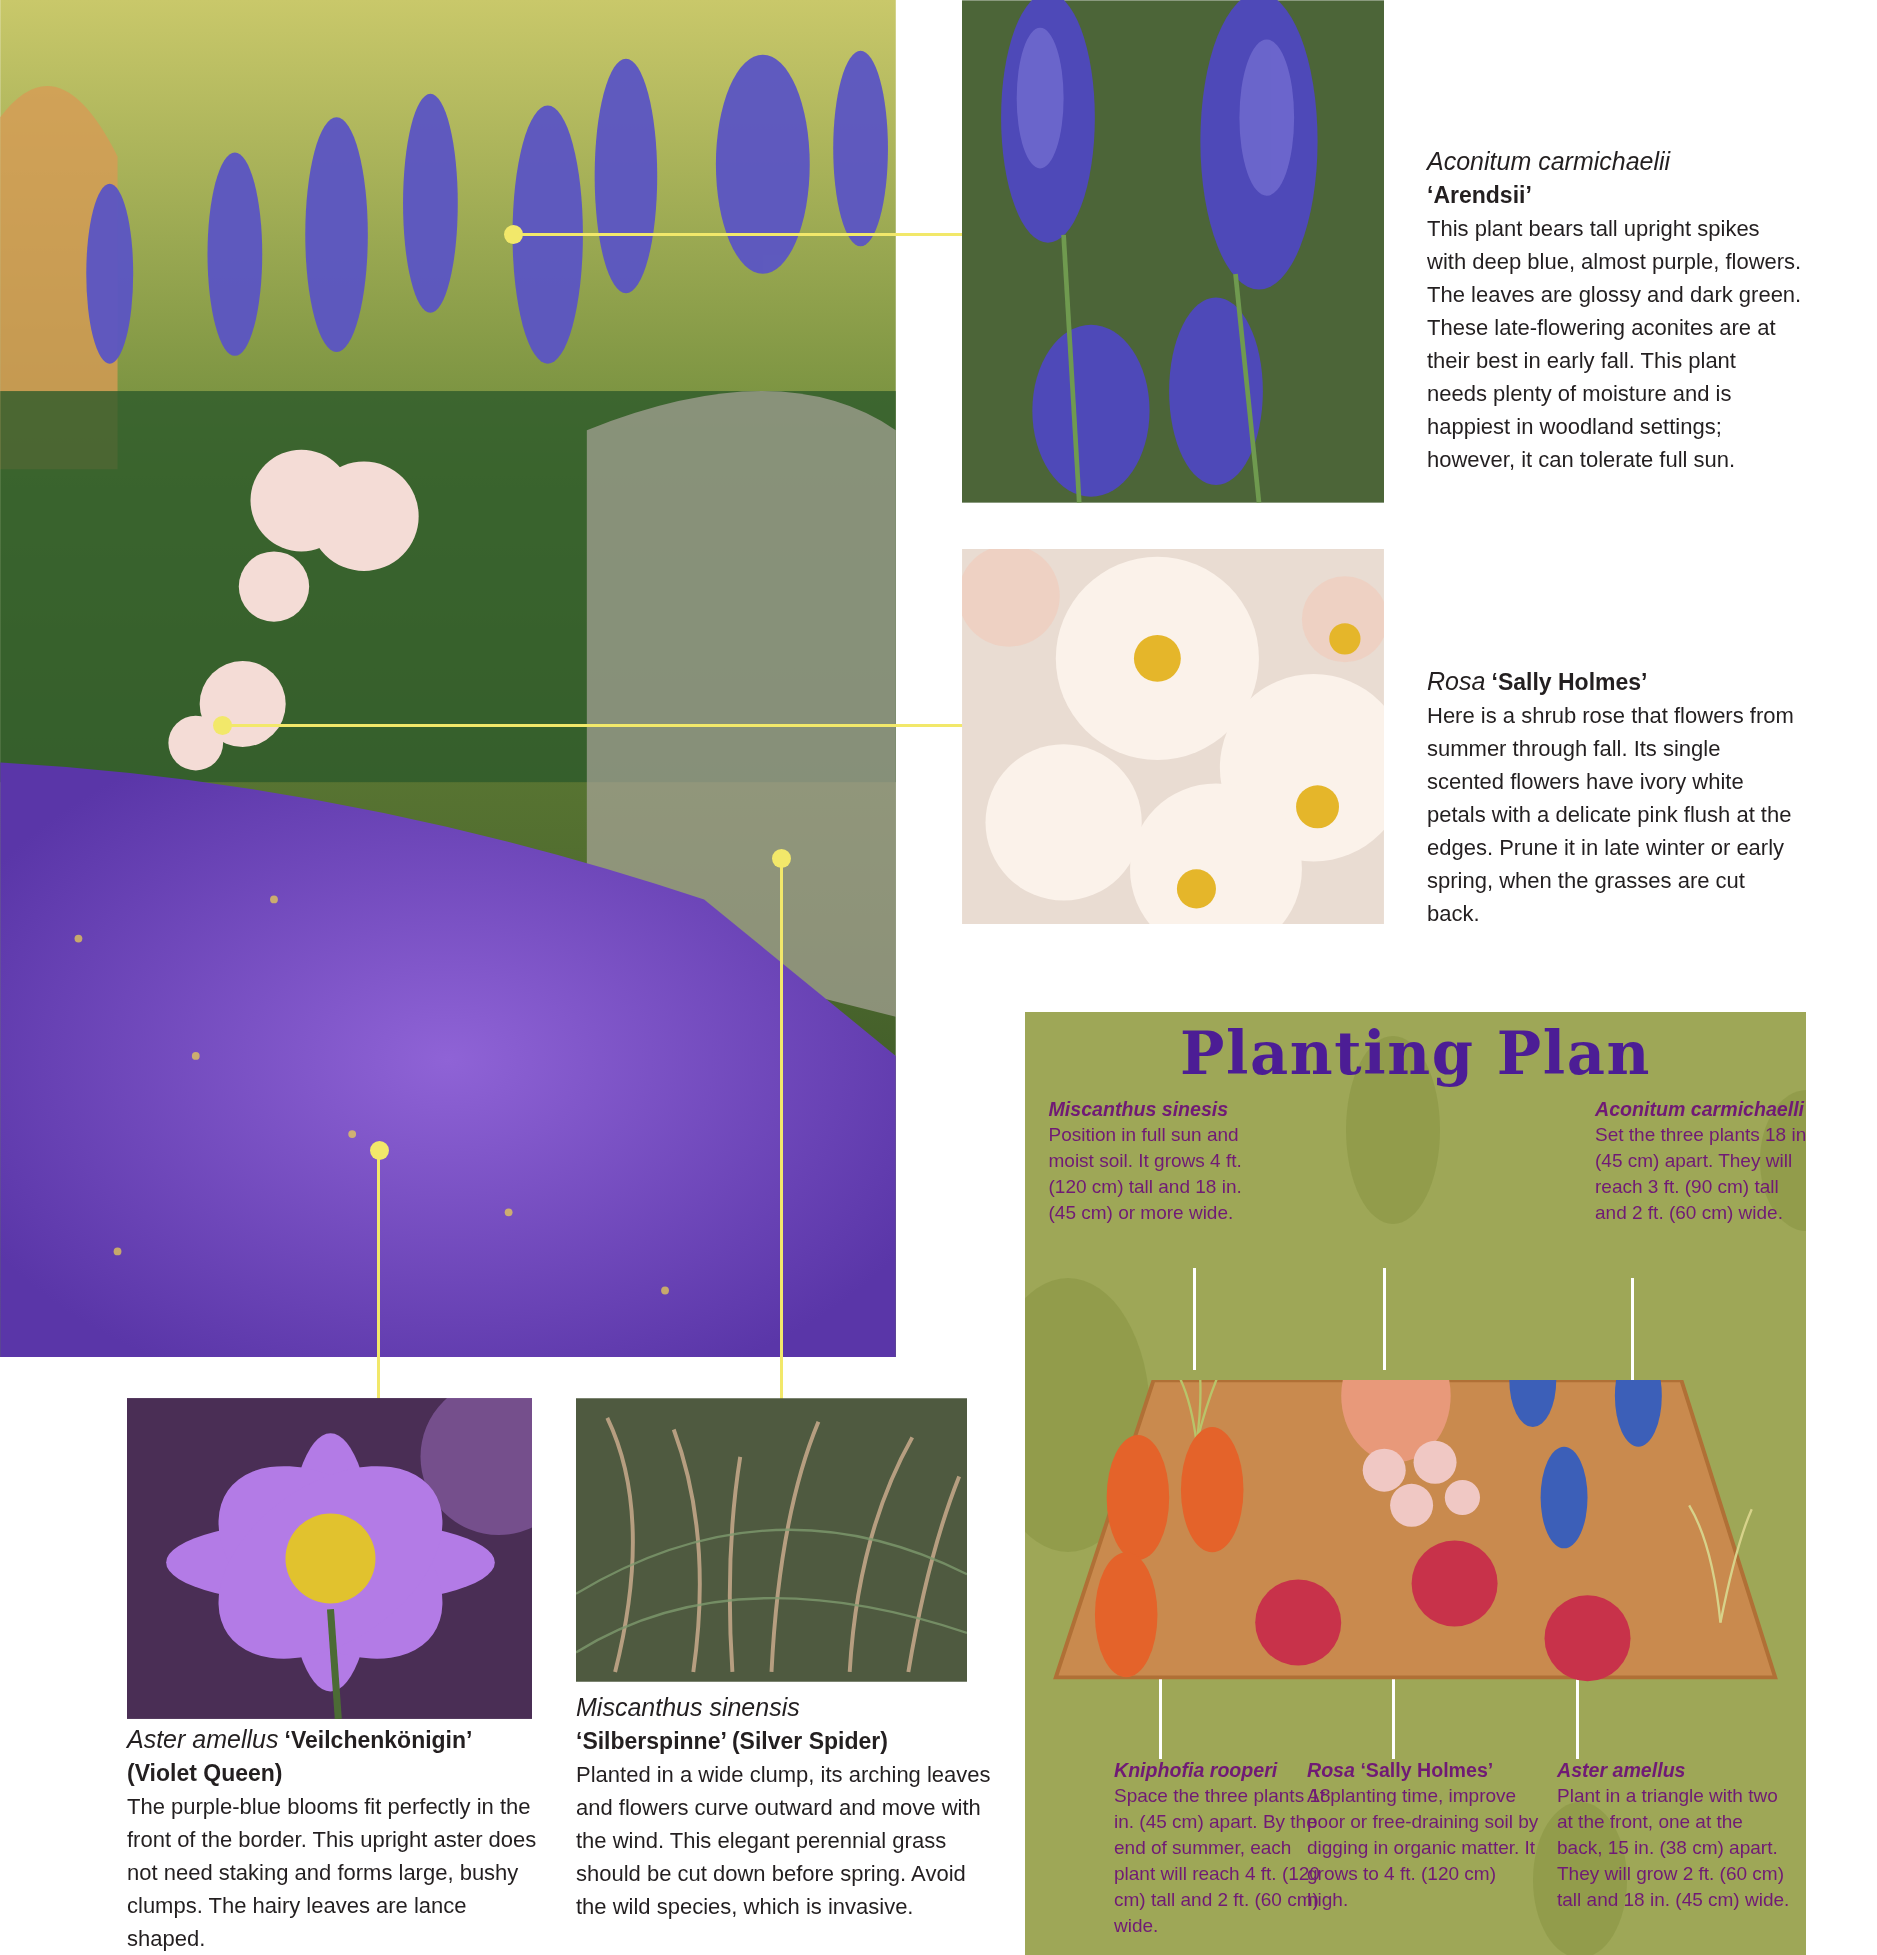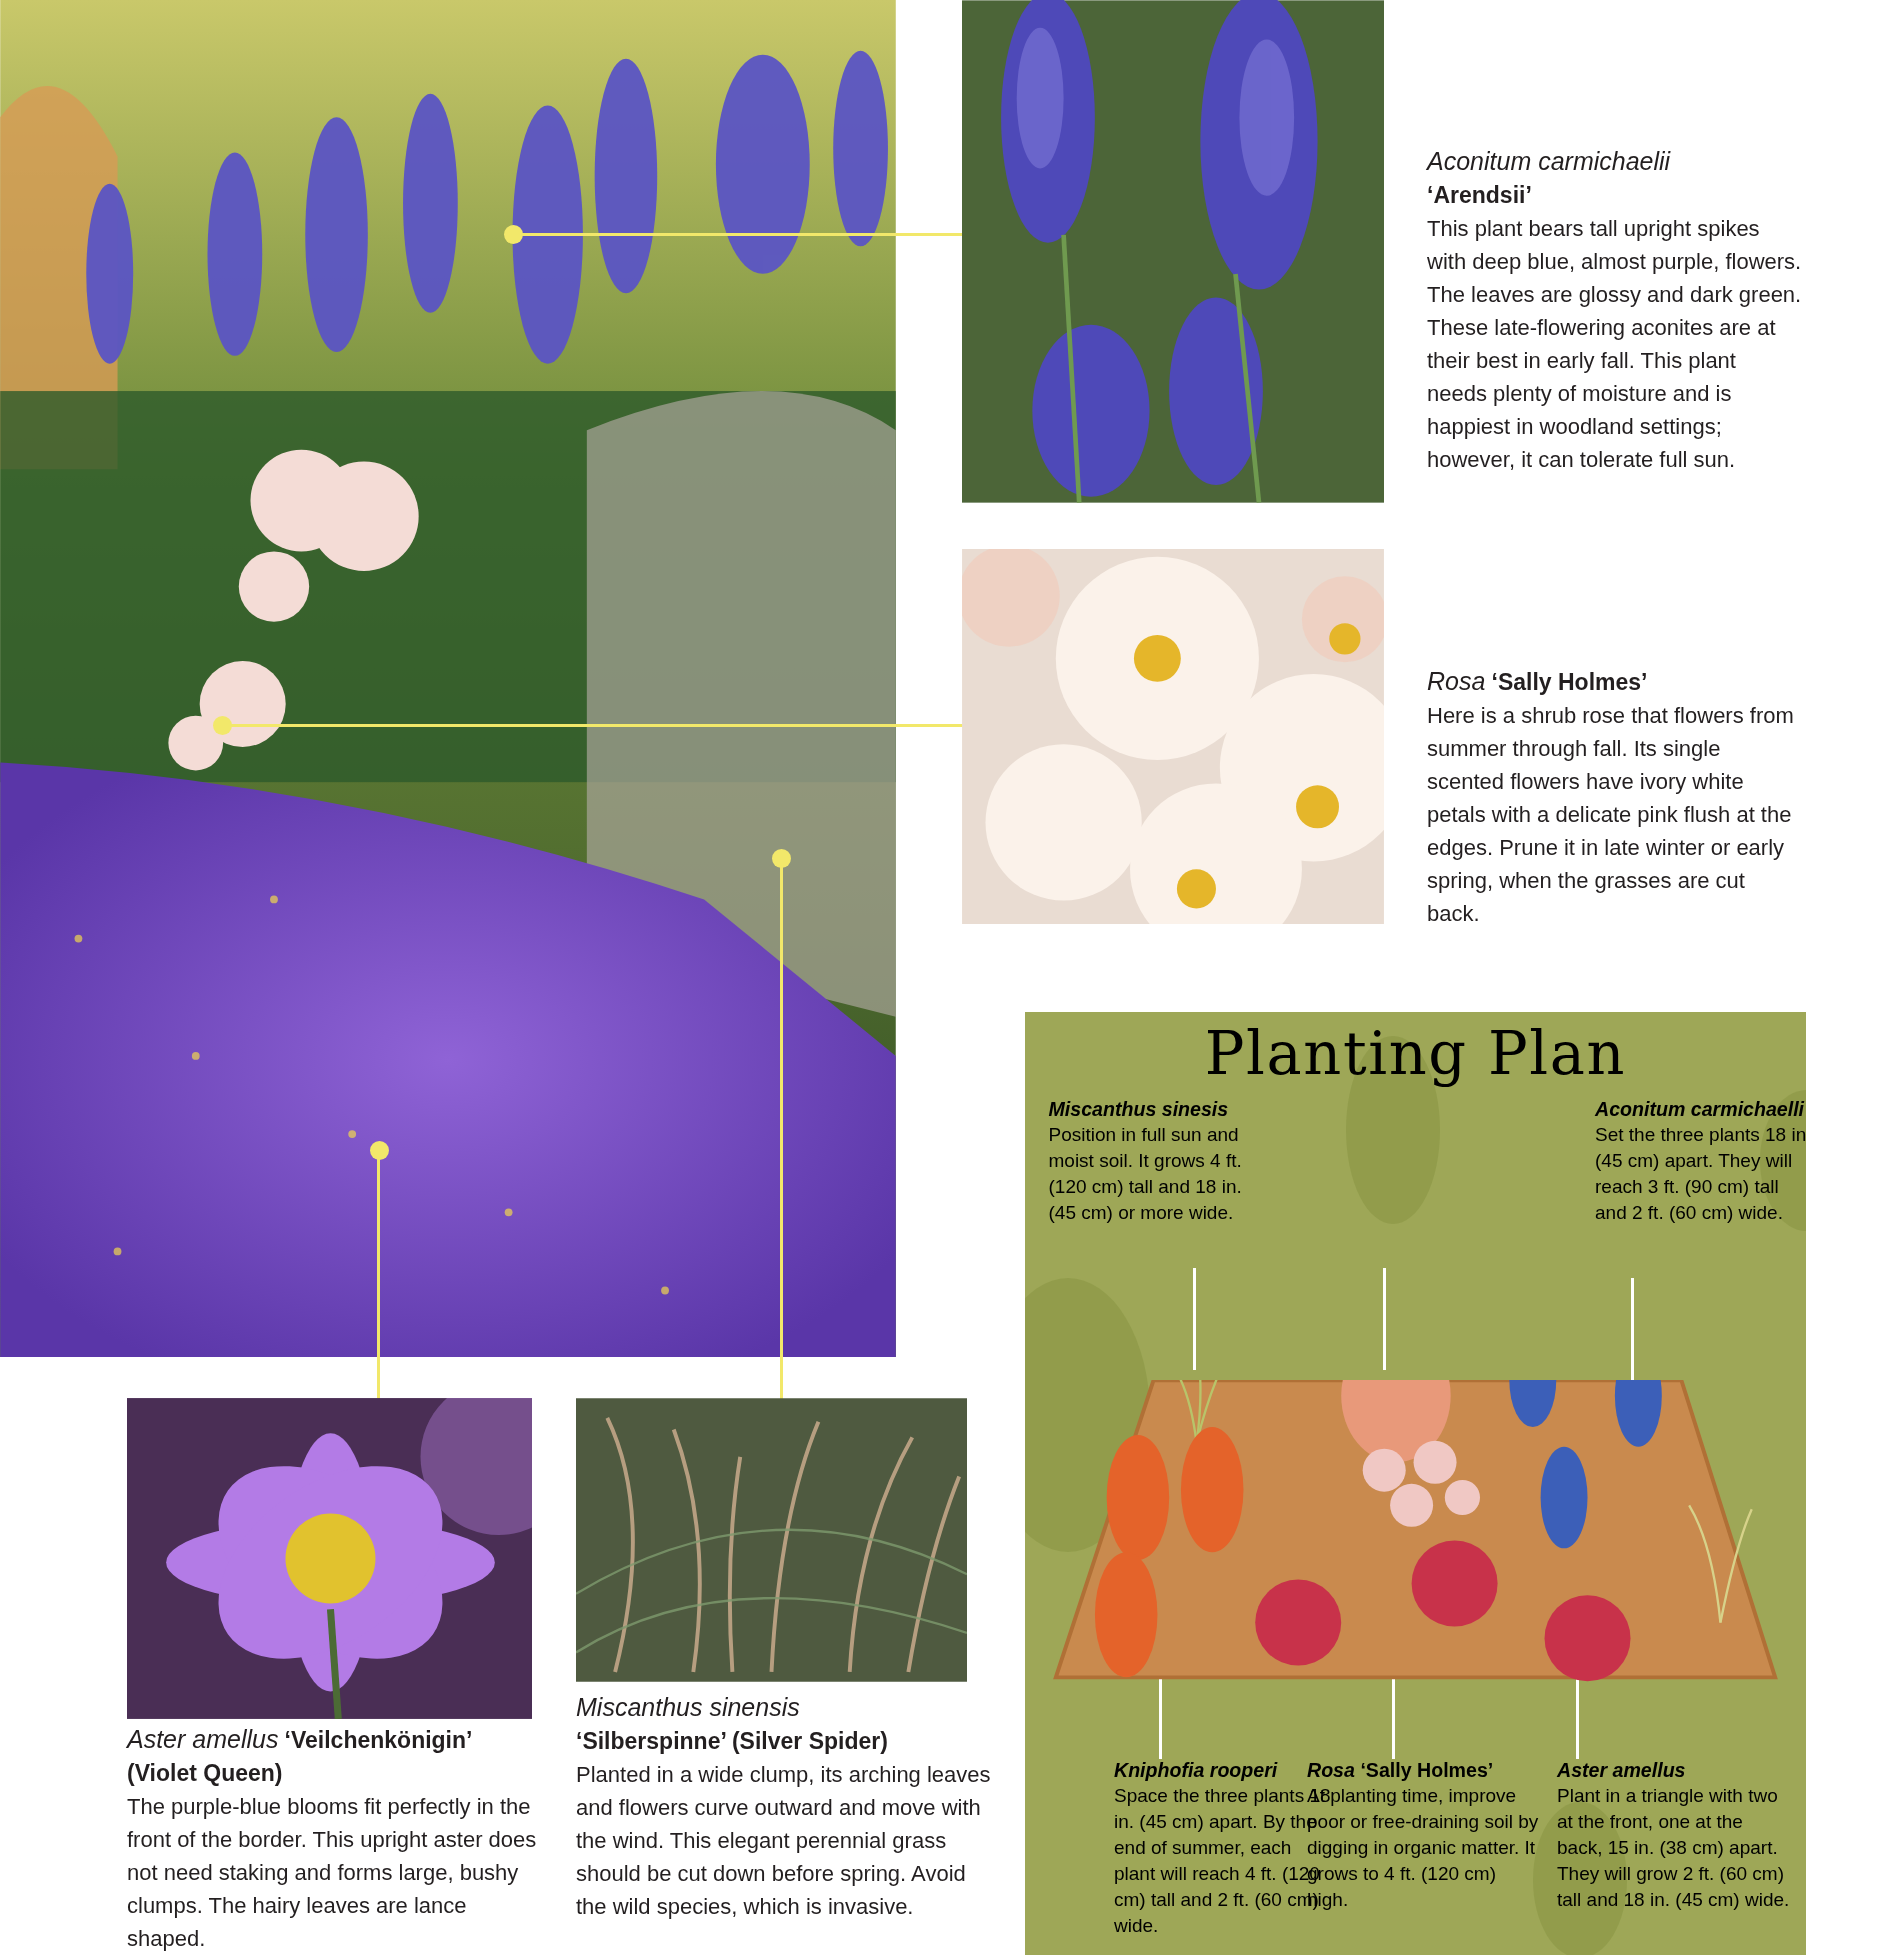--- a/index.html
+++ b/index.html
@@ -6,22 +6,22 @@
   body{width:1877px;height:2110px;position:relative;overflow:hidden;font-family:"Liberation Sans",sans-serif;color:#231f20;}
   .photo{position:absolute;overflow:hidden;}
   .caption{position:absolute;font-size:22px;line-height:33px;}
   .caption .latin{font-style:italic;font-weight:normal;font-size:25px;}
   .caption .cultivar{font-weight:bold;font-size:23px;}
   .caption .body{display:block;}
   .leader{position:absolute;background:#f2e86a;}
   .dot{position:absolute;width:19px;height:19px;border-radius:50%;background:#f2e86a;}
   #plan{position:absolute;left:1025px;top:1012px;width:781px;height:943px;background:#9ea757;overflow:hidden;}
   #plan .bubble{position:absolute;border-radius:50%;background:#8e9a49;opacity:.8;}
-  #plan h2{position:absolute;left:0;right:0;top:7px;margin:0;text-align:center;font-family:"DejaVu Serif",serif;font-weight:normal;font-size:59px;color:#000000;letter-spacing:1.6px;}
-  .pcol{position:absolute;color:#000000;font-size:19px;line-height:26px;}
+  #plan h2{position:absolute;left:0;right:0;top:7px;margin:0;text-align:center;font-family:"DejaVu Serif",serif;font-weight:bold;font-size:59px;color:#4c1d95;letter-spacing:1.6px;}
+  .pcol{position:absolute;color:#701a75;font-size:19px;line-height:26px;}
   .pcol .nm{font-style:italic;font-weight:bold;font-size:19.6px;display:block;}
   .pcol .nm .cv{font-style:normal;}
   .pline{position:absolute;width:3.1px;background:#fff;}
   .bed{position:absolute;left:1048px;top:1380px;width:735px;height:321px;}
 </style>
 </head>
 <body>
 
 <div class="photo" style="left:0;top:0;width:896px;height:1357px;">
   <svg width="896" height="1357" viewBox="0 0 2290 3470">

